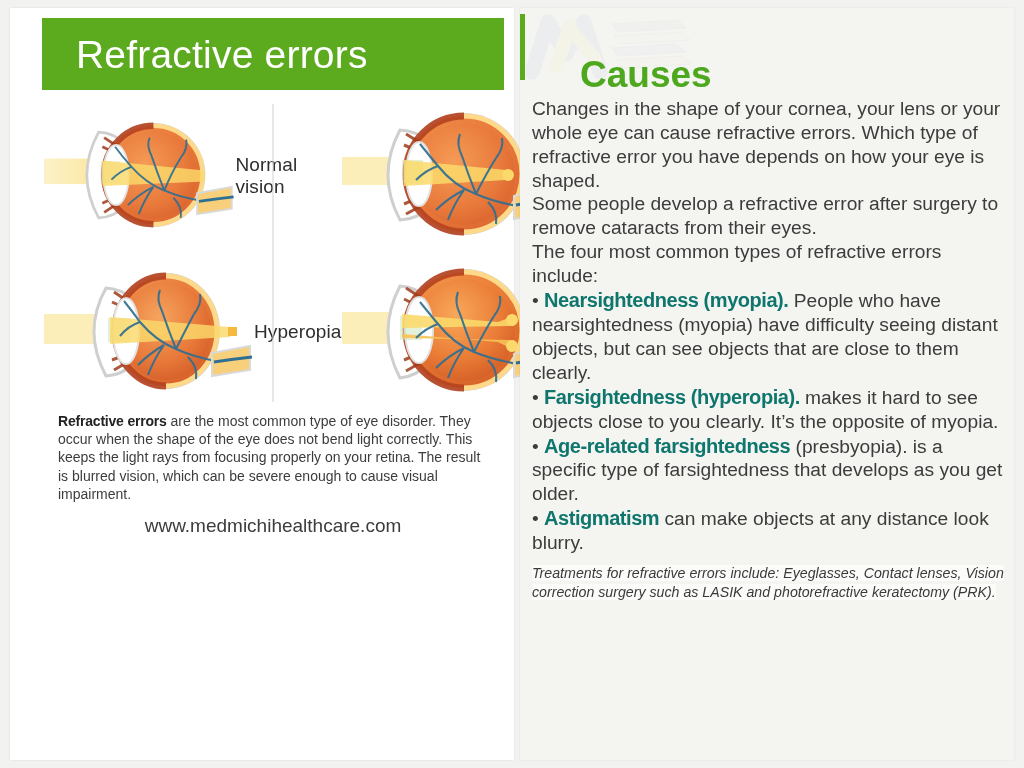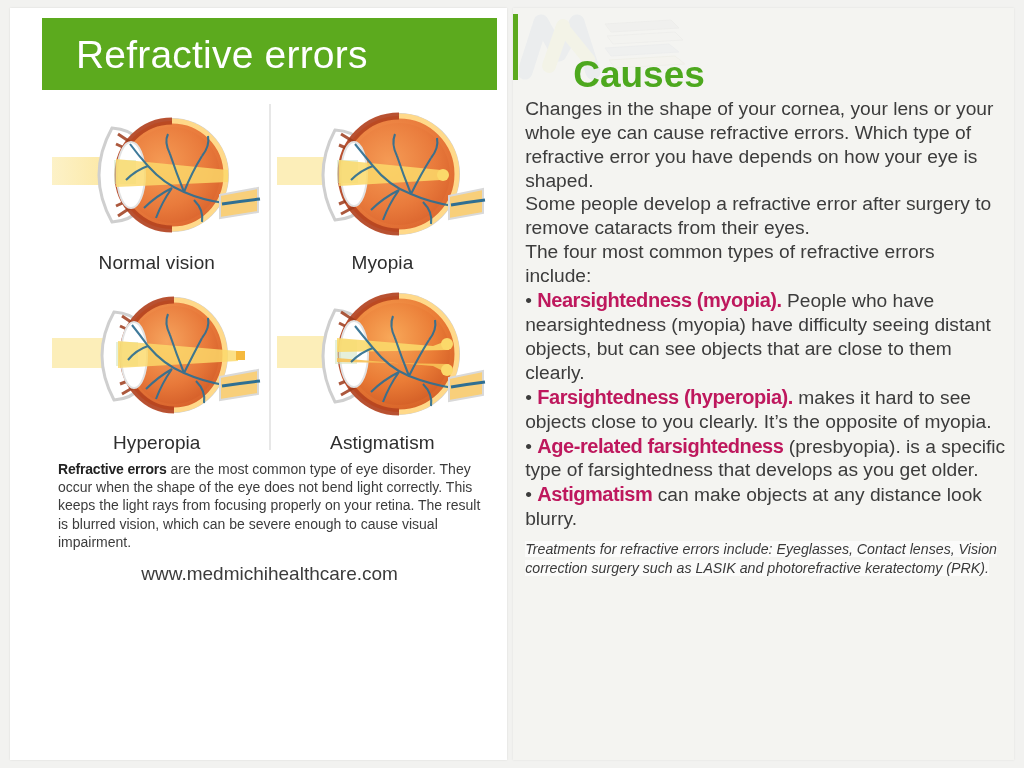--- a/index.html
+++ b/index.html
@@ -43,21 +43,21 @@
     grid-template-columns:1fr 1fr;
     grid-template-rows:1fr 1fr;
   }
   .vdivider{
     position:absolute;
     left:50%;top:8px;bottom:6px;
     width:1px;background:#cfcfcf;
     transform:translateX(-.5px);
   }
   .diagram-cell{
-    display:flex;flex-direction:column;
+    display:flex;flex-direction:row;
     align-items:center;justify-content:flex-start;
     padding:4px 0 2px 0;
   }
   .diagram-cell svg{display:block;}
   .diagram-label{
     font-size:19px;
     color:#2e2e2e;
     margin-top:2px;
     letter-spacing:.1px;
   }
@@ -114,21 +114,21 @@
     padding:2px 8px 0 12px;
     font-size:19.2px;
     line-height:1.245;
     color:#3c3c3c;
   }
   .right-body p{margin:0 0 0 0;}
   .para{margin-bottom:0;}
   .bullet{margin-top:0;}
   .bullet b{
     font-weight:800;
-    color:#be185d;
+    color:#0f766e;
     letter-spacing:-.45px;
     font-size:20px;
   }
   .treat-note{
     margin-top:9px;
     font-size:14.2px;
     font-style:italic;
     line-height:1.30;
     color:#3a3a3a;
   }

